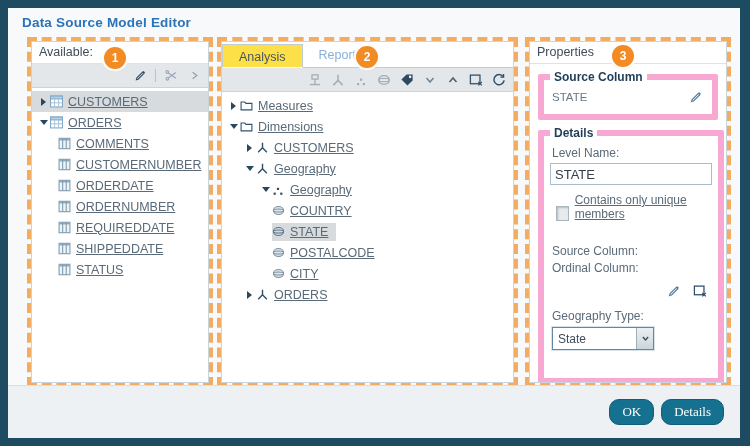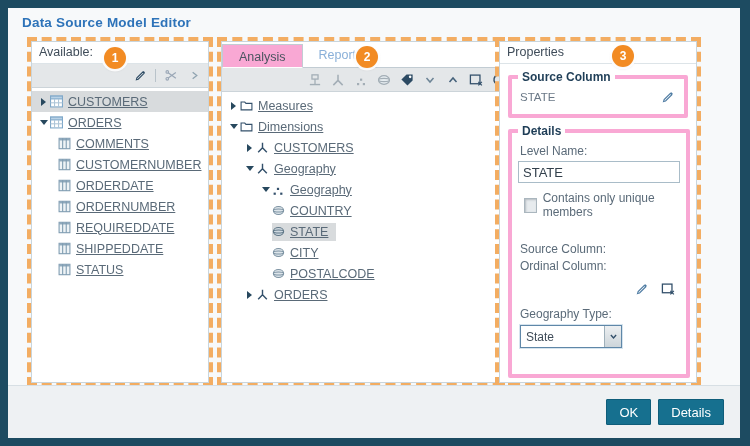--- a/index.html
+++ b/index.html
@@ -20,21 +20,21 @@
   .dlg-title{
     position:absolute;left:14px;top:7px;
     font-size:13.5px;font-weight:700;color:#2d73b9;letter-spacing:.2px;
   }
   
   .dashed{
     position:absolute;border:5px dashed #f3ad62;box-sizing:border-box;
   }
   #dash1{left:19px;top:29px;width:186px;height:350px;}
   #dash2{left:209px;top:29px;width:301px;height:350px;}
-  #dash3{left:487px;top:29px;width:206px;height:350px;}
+  #dash3{left:517px;top:29px;width:206px;height:350px;}
   .badge{
     position:absolute;width:22px;height:22px;border-radius:50%;
     background:#f28b23;color:#fff;font-size:12px;font-weight:700;
     display:flex;align-items:center;justify-content:center;
     box-shadow:0 0 0 2.5px rgba(255,255,255,.9),0 1px 3px rgba(0,0,0,.35);
     z-index:30;
   }
   #badge1{left:96px;top:39px;}
   #badge2{left:348px;top:38px;}
   #badge3{left:604px;top:37px;}
@@ -71,39 +71,39 @@
   .p0{padding-left:5px;} .p1{padding-left:21px;} .p2{padding-left:37px;} .p3{padding-left:50px;}
   .pc1{padding-left:26px;}
   
   .tabs{display:flex;height:25px;background:#fff;border-bottom:1px solid #c2ccd3;align-items:flex-end;}
   .tab{
     height:24px;line-height:24px;padding:0 16px;font-size:12.5px;
     box-sizing:border-box;
   }
   .tab.active{
     border:1px solid #c2ccd3;border-bottom:1px solid #fff;
-    margin-bottom:-1px;color:#4a5560;background:#f9a8d4;
+    margin-bottom:-1px;color:#4a5560;background:#fde047;
   }
   .tab.inactive{color:#8ab0d9;}
   
   .props-body{position:relative;height:calc(100% - 22px);font-size:12px;color:#5b6b79;}
   fieldset{
-    border:4px solid #f9a8d4;border-radius:2px;margin:6px 8px 0 8px;
+    border:6px solid #f9a8d4;border-radius:2px;margin:6px 8px 0 8px;
     padding:2px 6px 6px 6px;
   }
   legend{font-size:12px;font-weight:700;color:#1f3e57;padding:0 4px;}
   .srccol-row{display:flex;align-items:center;justify-content:space-between;height:22px;padding:0 2px;}
   .srccol-val{font-size:11.5px;color:#6a7886;}
   .details{height:238px;position:relative;}
   .lbl{display:block;margin:4px 2px 3px 2px;}
   .txtinput{
     width:152px;height:20px;border:1px solid #a9bcc8;background:#fff;
     font-family:inherit;font-size:13px;color:#33404c;padding:0 4px;display:block;
   }
-  .chkrow{display:flex;align-items:center;gap:6px;margin:8px 2px 0 6px;}
+  .chkrow{display:flex;align-items:flex-end;gap:6px;margin:8px 2px 0 6px;text-decoration:underline;}
   .checkbox{
     width:13px;height:13px;background:#e7ebee;border:1px solid #aab6be;
     box-shadow:inset 1px 1px 2px rgba(120,130,140,.45);
   }
   .plain-lbl{margin:0 2px;height:17px;line-height:17px;}
   .gap{height:22px;}
   .icons-right{display:flex;justify-content:flex-end;gap:10px;padding:6px 4px 0 0;}
   .geo-select{
     margin:4px 2px 0 2px;width:100px;height:21px;border:1px solid #5f87a8;
     background:#fff;display:flex;align-items:center;justify-content:space-between;
@@ -116,23 +116,23 @@
     display:flex;align-items:center;justify-content:center;box-sizing:border-box;
   }
   
   .footer{
     position:absolute;left:0;right:0;top:377px;height:53px;
     background:#eef1f3;border-top:1px solid #d7dfe4;
     display:flex;align-items:center;justify-content:flex-end;gap:7px;
     padding-right:16px;box-sizing:border-box;
   }
   .btn{
-    min-width:42px;height:26px;padding:0 12px;border-radius:1px;
+    min-width:42px;height:26px;padding:0 12px;border-radius:10px;
     background:#16708f;border:1px solid #0f5d7a;color:#fff;
-    font-family:Liberation Sans, sans-serif;font-size:13px;cursor:pointer;
+    font-family:Liberation Serif, serif;font-size:13px;cursor:pointer;
   }
   svg{display:block;}
 </style>
 </head>
 <body>
 
 <div class="frame">
   <div class="dialog">
 
     <div class="dlg-title">Data Source Model Editor</div>
@@ -423,31 +423,31 @@
             </span>
           </div>
 
           <div class="trow p3">
             <span class="ticon">
                 <svg width="13" height="13" viewBox="0 0 12 12">
                   <ellipse cx="6" cy="6" rx="4.7" ry="3.7" fill="#dde5ea" stroke="#7d93a3"></ellipse>
                   <ellipse cx="6" cy="6" rx="4.7" ry="1.4" fill="none" stroke="#7d93a3"></ellipse>
                 </svg>
               </span>
-            <span class="tlabel">CITY</span>
+            <span class="tlabel">POSTALCODE</span>
           </div>
 
           <div class="trow p3">
             <span class="ticon">
                 <svg width="13" height="13" viewBox="0 0 12 12">
                   <ellipse cx="6" cy="6" rx="4.7" ry="3.7" fill="#dde5ea" stroke="#7d93a3"></ellipse>
                   <ellipse cx="6" cy="6" rx="4.7" ry="1.4" fill="none" stroke="#7d93a3"></ellipse>
                 </svg>
               </span>
-            <span class="tlabel">POSTALCODE</span>
+            <span class="tlabel">CITY</span>
           </div>
 
           <div class="trow p1">
             <span class="caret">
                 <span class="caret-right"></span>
               </span>
             <span class="ticon">
                 <svg width="13" height="13" viewBox="0 0 12 12">
                   <path d="M6 6.3 V1.6 M6 6.3 L2 10.4 M6 6.3 L10 10.4" fill="none" stroke="#33506b" stroke-width="1.3"></path>
                 </svg>

